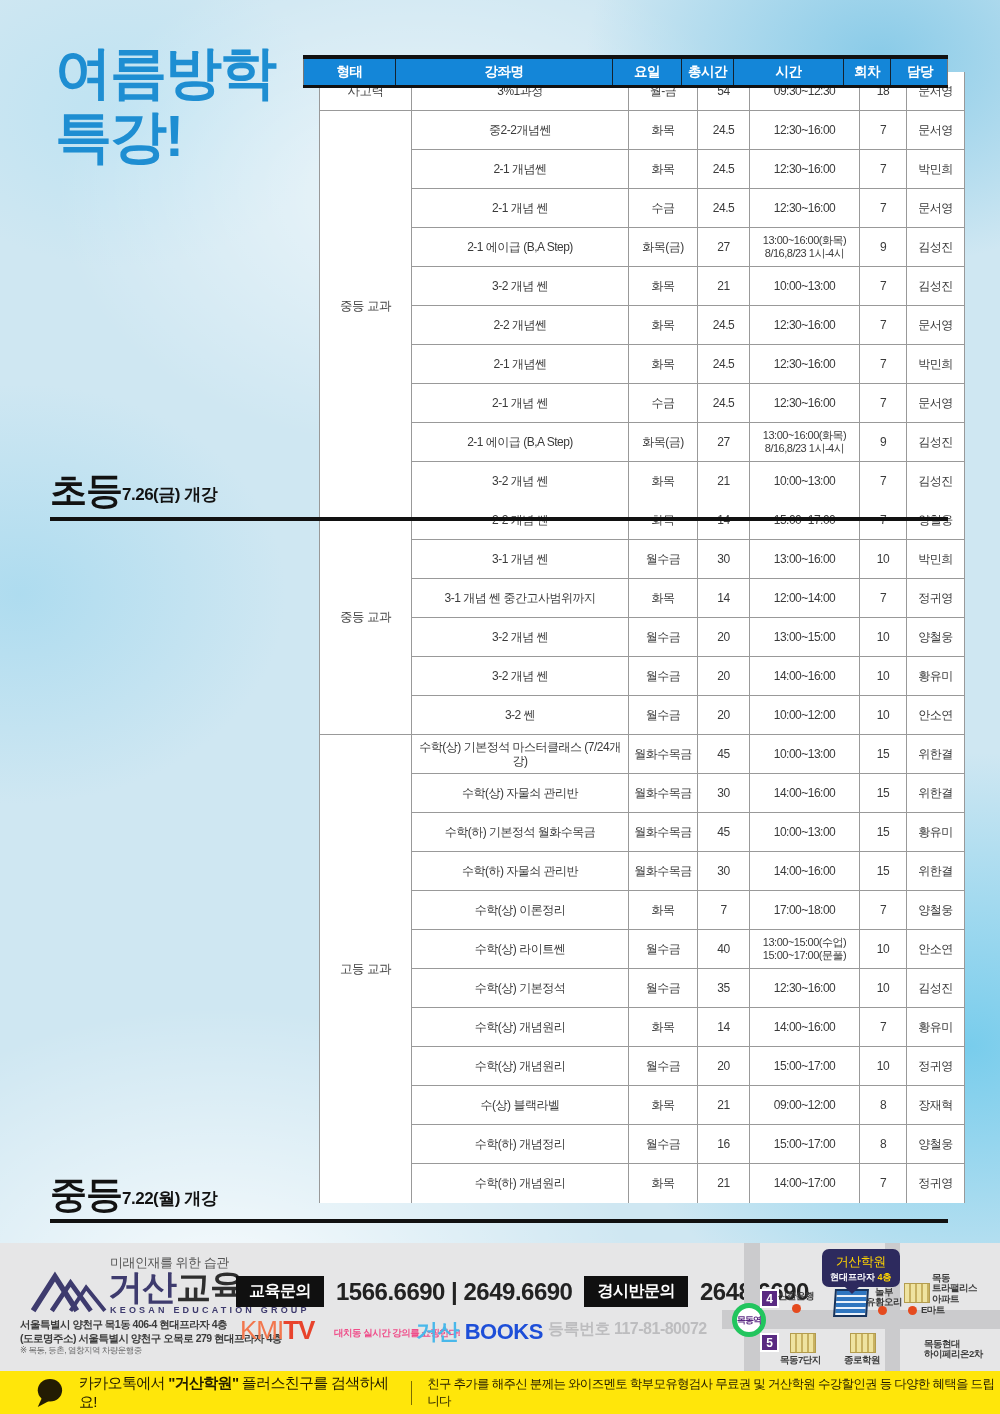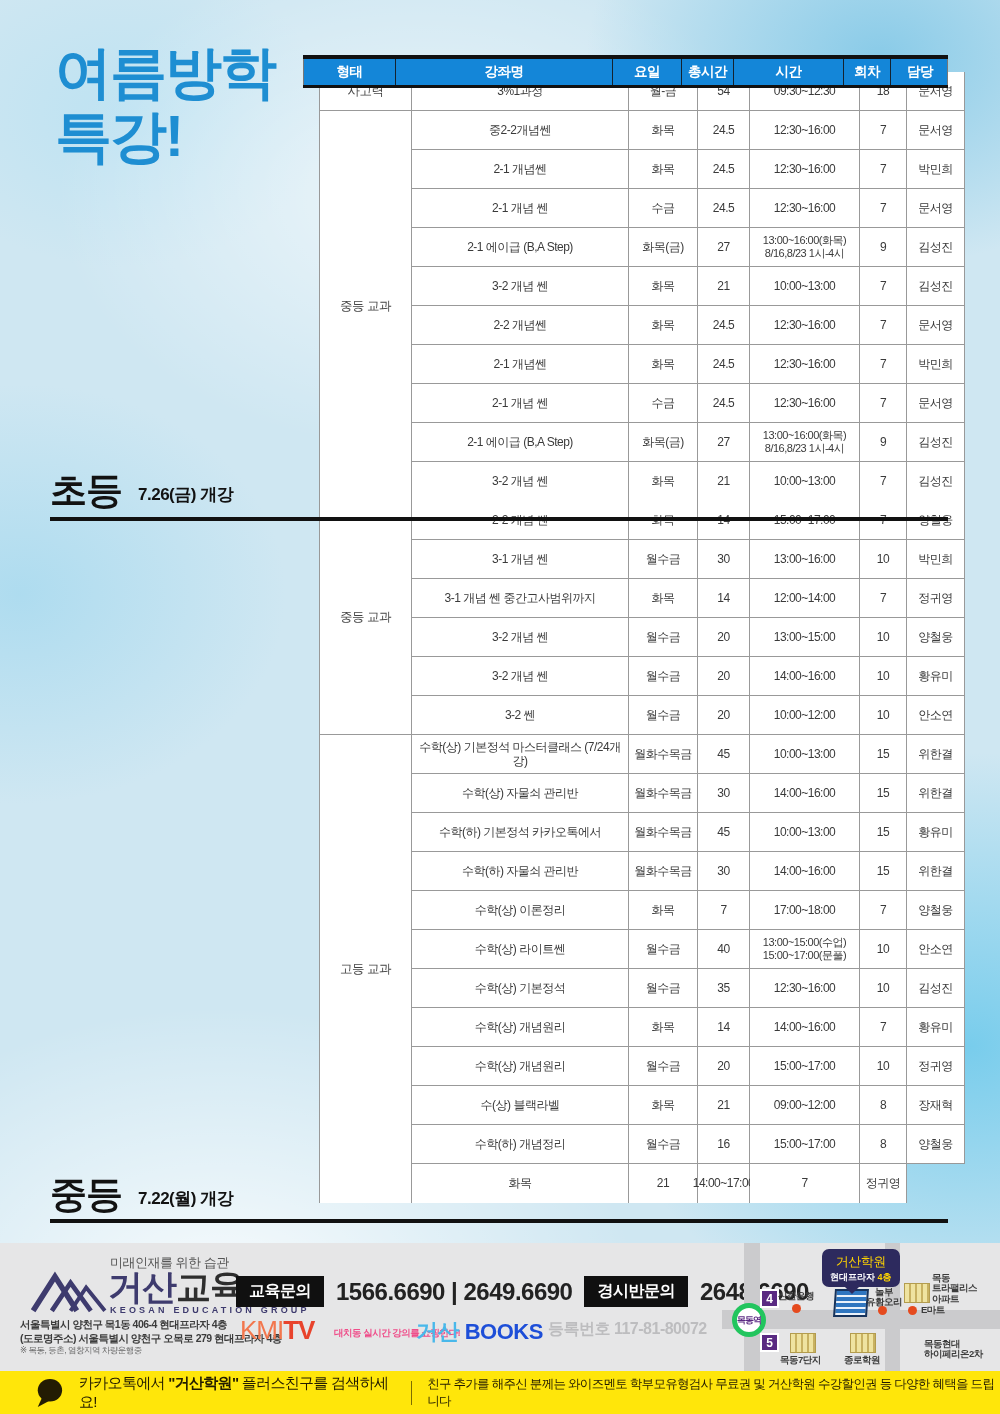--- a/index.html
+++ b/index.html
@@ -12,21 +12,21 @@
       radial-gradient(600px 420px at 22% 92%, rgba(255,255,255,.85), rgba(255,255,255,0) 70%),
       radial-gradient(520px 360px at 42% 14%, rgba(255,255,255,.6), rgba(255,255,255,0) 70%),
       radial-gradient(300px 220px at 12% 8%, rgba(185,225,242,.8), rgba(185,225,242,0) 70%),
       #cfe7f2;}
   
   .title{position:absolute;left:55px;top:40px;font-size:57px;font-weight:700;
     color:#1e8ed2;line-height:1.13;letter-spacing:-2px;}
   
   .section{position:absolute;left:50px;display:flex;align-items:flex-end;color:#121212;}
   .section .big{font-size:37px;font-weight:700;letter-spacing:-1px;line-height:1;}
-  .section .date{font-size:17px;font-weight:700;margin-left:16px;padding-bottom:3px;letter-spacing:-0.5px;}
+  .section .date{font-size:17px;font-weight:700;margin-left:0;padding-bottom:3px;letter-spacing:-0.5px;}
   .sec-elem{top:472px;}
   .sec-mid{top:1176px;}
   .hline{position:absolute;height:4px;background:#111;z-index:6;}
   .line-top-black{left:303px;top:55px;width:645px;}
   .line-under-head{left:303px;top:85px;width:645px;height:3px;}
   .line-elem{left:50px;top:517px;width:898px;}
   .line-mid{left:50px;top:1219px;width:898px;}
   
   .thead{position:absolute;left:303px;top:59px;width:645px;height:26px;display:grid;
     grid-template-columns:92px 217px 69px 52px 110px 47px 58px;background:#1486d8;
@@ -239,21 +239,21 @@
       <div class="td c2">45</div>
       <div class="td c3">10:00~13:00</div>
       <div class="td c4">15</div>
       <div class="td c5">위한결</div>
       <div class="td c0">수학(상) 자물쇠 관리반</div>
       <div class="td c1">월화수목금</div>
       <div class="td c2">30</div>
       <div class="td c3">14:00~16:00</div>
       <div class="td c4">15</div>
       <div class="td c5">위한결</div>
-      <div class="td c0">수학(하) 기본정석 카카오톡에서</div>
+      <div class="td c0">수학(하) 기본정석 월화수목금</div>
       <div class="td c1">월화수목금</div>
       <div class="td c2">45</div>
       <div class="td c3">10:00~13:00</div>
       <div class="td c4">15</div>
       <div class="td c5">황유미</div>
       <div class="td c0">수학(하) 자물쇠 관리반</div>
       <div class="td c1">월화수목금</div>
       <div class="td c2">30</div>
       <div class="td c3">14:00~16:00</div>
       <div class="td c4">15</div>
@@ -294,20 +294,21 @@
       <div class="td c2">21</div>
       <div class="td c3">09:00~12:00</div>
       <div class="td c4">8</div>
       <div class="td c5">장재혁</div>
       <div class="td c0">수학(하) 개념정리</div>
       <div class="td c1">월수금</div>
       <div class="td c2">16</div>
       <div class="td c3">15:00~17:00</div>
       <div class="td c4">8</div>
       <div class="td c5">양철웅</div>
+      <div class="td c0 no-bb">수학(하) 개념원리</div>
       <div class="td c1 no-bb">화목</div>
       <div class="td c2 no-bb">21</div>
       <div class="td c3 no-bb">14:00~17:00</div>
       <div class="td c4 no-bb">7</div>
       <div class="td c5 no-bb">정귀영</div>
     </div>
 
   <div class="hline line-top-black"></div>
   <div class="hline line-under-head"></div>
   <div class="hline line-elem"></div>

